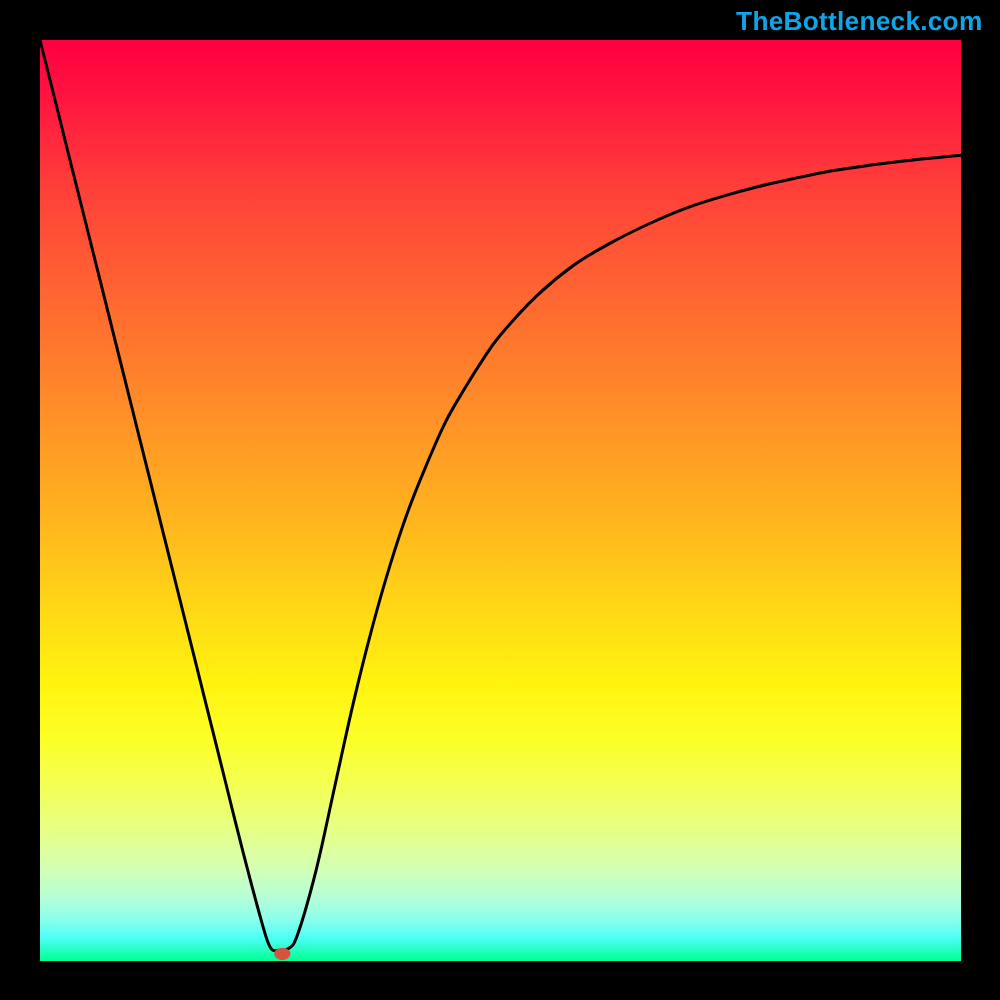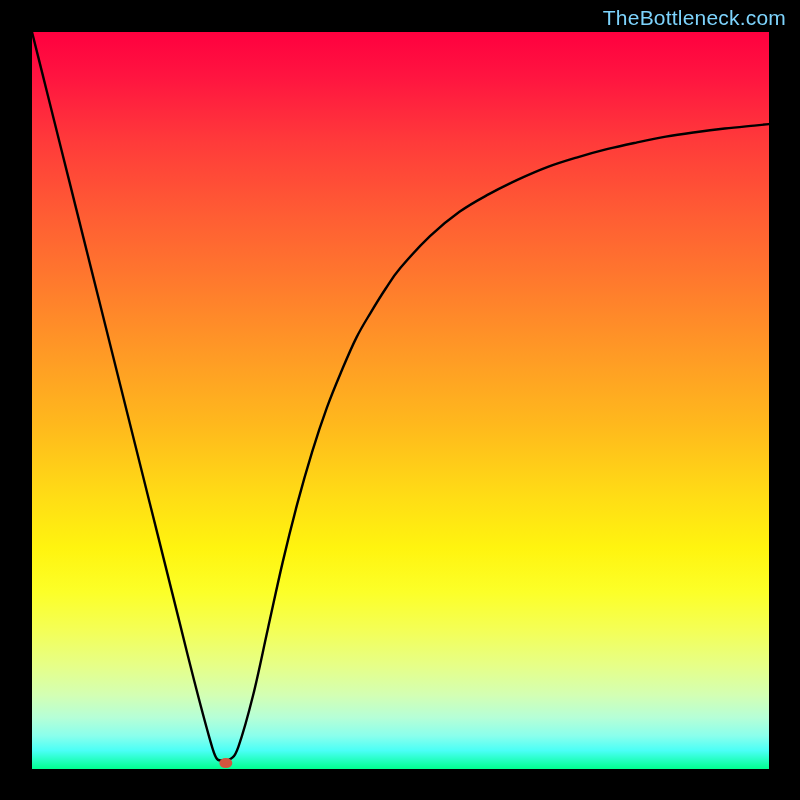--- a/index.html
+++ b/index.html
@@ -62,23 +62,23 @@
     stroke-linecap: round;
     stroke-linejoin: round;
   }
   .marker {
     fill: #d4553f;
   }
   .watermark {
     position: absolute;
     top: 6px;
     right: 14px;
-    color: #7dd3fc;
+    color: #0ea5e9;
     font-size: 21px;
-    font-weight: 400;
+    font-weight: 700;
     letter-spacing: 0.2px;
     user-select: none;
   }
 </style>
 </head>
 <body>
 
 <div class="frame">
 
   <div class="plot-area">

